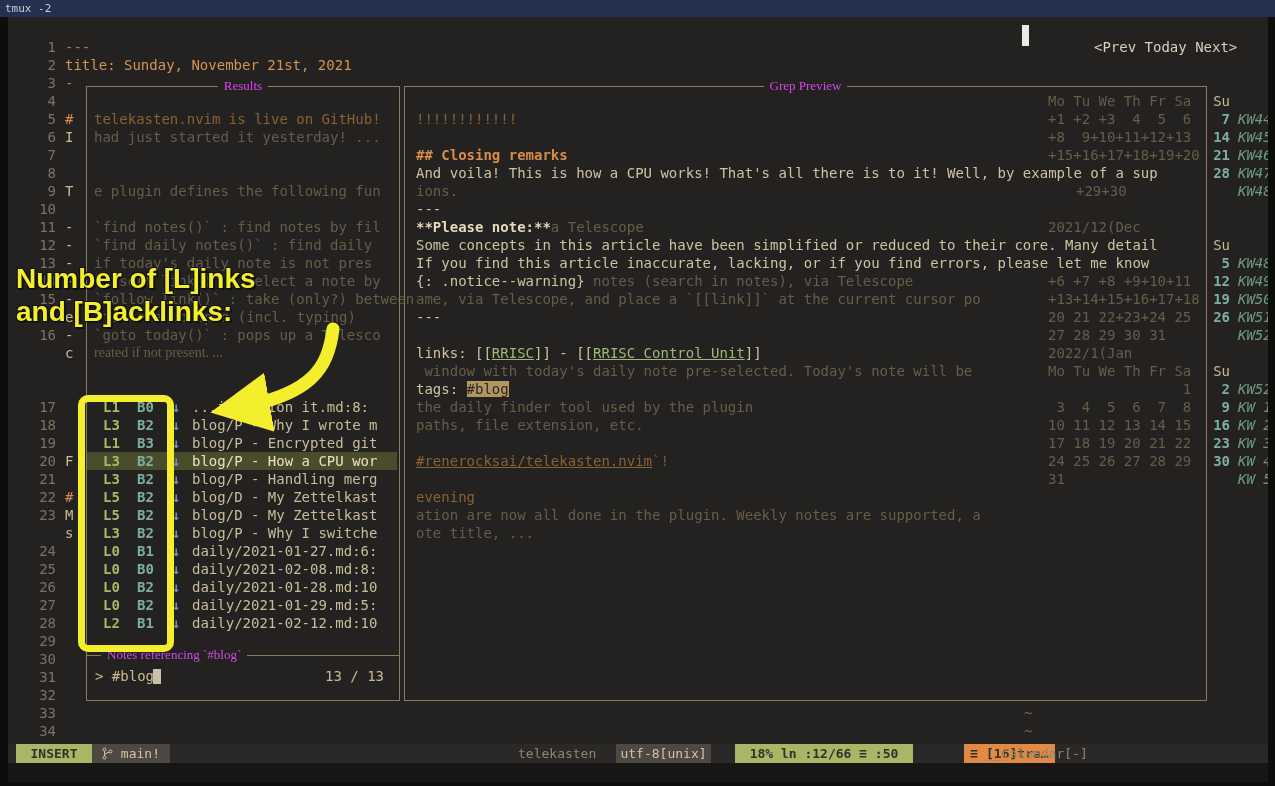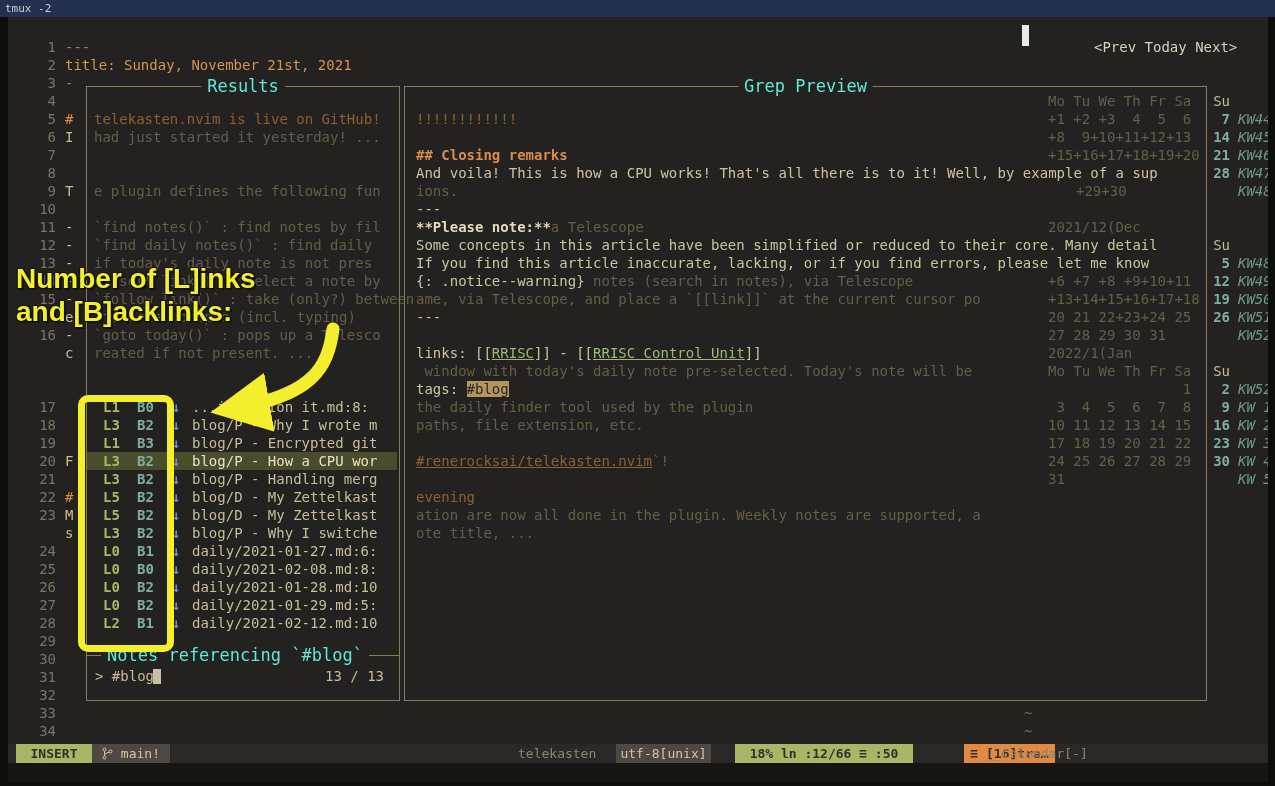--- a/index.html
+++ b/index.html
@@ -17,22 +17,22 @@
   .link{color:#9fb87a;text-decoration:underline;}
   .tag{background:#b3955f;color:#2a2820;}
   .green{color:#a9b665;font-weight:bold;} .blue{color:#7daea3;font-weight:bold;}
   .icon{color:#6f93c9;font-weight:bold;}
   .file{color:#c9bc9c;} .selfile{color:#ece0c0;}
   .cday{color:#7daea3;font-weight:bold;}
   .kw{color:#6d9a80;font-style:italic;}
   .tilde{color:#6b6257;}
   .abs{position:absolute;white-space:pre;}
   .box{position:absolute;border:1px solid #8d7a5c;z-index:5;background:transparent;}
-  .boxtitle{position:absolute;top:-10px;background:#232220;color:#5eead4;font-size:17px;
-            padding:0 6px;white-space:pre;line-height:18px;}
+  .boxtitle{position:absolute;top:-10px;background:#232220;color:#d946ef;font-size:13px;
+            padding:0 6px;white-space:pre;line-height:18px;font-family:Liberation Serif, serif;}
   .selrow{position:absolute;height:18px;background:#4a4d2c;z-index:3;}
   #statusbar{position:absolute;left:0;top:727px;width:1260px;height:19px;background:#2b2927;z-index:6;}
   .seg{position:absolute;top:0;height:19px;line-height:19px;font-size:13px;text-align:center;white-space:pre;}
   .st-green{background:#a9b665;color:#32302f;font-weight:bold;}
   .st-gray{background:#4e4844;color:#d4c5a1;}
   .st-file{background:#37332f;color:#e0705a;text-align:left;padding-left:8px;box-sizing:border-box;}
   .st-mid{color:#8f8570;text-align:left;padding-left:10px;box-sizing:border-box;}
   .st-gray2{background:#4e4844;color:#d4c5a1;}
   .st-orange{background:#e08a46;color:#3a2f1f;font-weight:bold;}
   .st-cal{color:#8f8570;text-align:left;padding-left:12px;box-sizing:border-box;}
@@ -168,21 +168,21 @@
     <div class="row odim" style="left: 86px; top: 93px; z-index: 1;">telekasten.nvim is live on GitHub!</div>
     <div class="row dim" style="left: 86px; top: 111px; z-index: 1;">had just started it yesterday! ...</div>
     <div class="row dim" style="left: 86px; top: 165px; z-index: 1;">e plugin defines the following fun</div>
     <div class="row dim" style="left: 86px; top: 201px; z-index: 1;">`find notes()` : find notes by fil</div>
     <div class="row dim" style="left: 86px; top: 219px; z-index: 1;">`find daily notes()` : find daily</div>
     <div class="row dim" style="left: 86px; top: 237px; z-index: 1;">if today's daily note is not pres</div>
     <div class="row dim" style="left: 86px; top: 255px; z-index: 1;">`insert link()` : select a note by</div>
     <div class="row dim" style="left: 86px; top: 273px; z-index: 1;">`follow link()` : take (only?) between</div>
     <div class="row dim" style="left: 95px; top: 291px; z-index: 1;">ts note to open (incl. typing)</div>
     <div class="row dim" style="left: 86px; top: 309px; z-index: 1;">`goto today()` : pops up a Telesco</div>
-    <div class="row dim" style="left: 86px; top: 327px; z-index: 1;">reated if not present. ...</div>
+    <div class="row dim" style="left: 86px; top: 327px; z-index: 1; font-family: Liberation Serif, serif;">reated if not present. ...</div>
     <div class="row dim" style="left: 1040px; top: 75px; z-index: 1;">Mo Tu We Th Fr Sa</div>
     <div class="row fg" style="left: 1198px; top: 75px; width: 24px; text-align: right;">Su</div>
     <div class="row dim" style="left: 1040px; top: 93px; z-index: 1;">+1 +2 +3  4  5  6</div>
     <div class="row cday" style="left: 1198px; top: 93px; width: 24px; text-align: right;">7</div>
     <div class="row kw" style="left: 1230px; top: 93px;">KW44</div>
     <div class="row dim" style="left: 1040px; top: 111px; z-index: 1;">+8  9+10+11+12+13</div>
     <div class="row cday" style="left: 1198px; top: 111px; width: 24px; text-align: right;">14</div>
     <div class="row kw" style="left: 1230px; top: 111px;">KW45</div>
     <div class="row dim" style="left: 1040px; top: 129px; z-index: 1;">+15+16+17+18+19+20</div>
     <div class="row cday" style="left: 1198px; top: 129px; width: 24px; text-align: right;">21</div>

